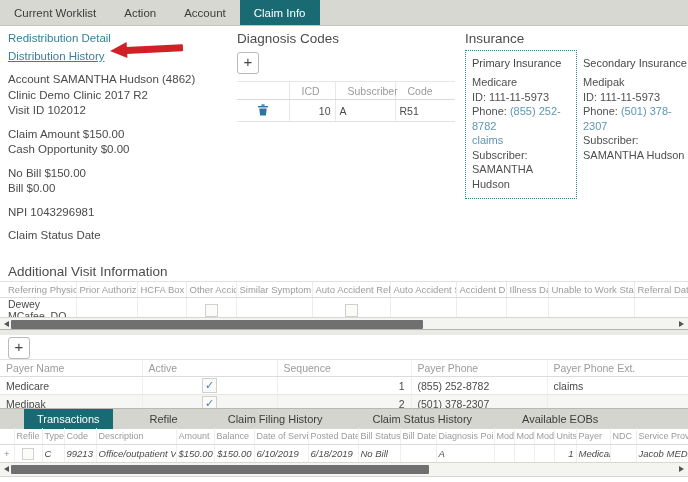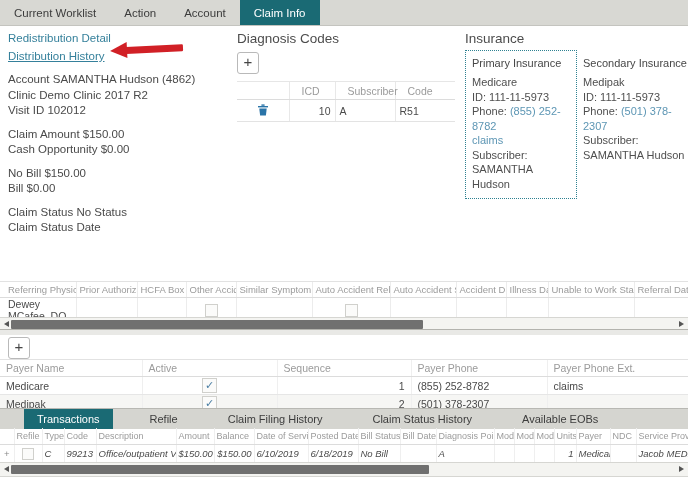--- a/index.html
+++ b/index.html
@@ -123,21 +123,23 @@
     </div>
     <div class="grp">
       <div class="line">Claim Amount $150.00</div>
       <div class="line">Cash Opportunity $0.00</div>
     </div>
     <div class="grp">
       <div class="line">No Bill $150.00</div>
       <div class="line">Bill $0.00</div>
     </div>
     <div class="grp">
-      <div class="line">Claim Status No Status</div>
+      <div class="line">NPI 1043296981</div>
+    </div>
+    <div class="grp">
       <div class="line">Claim Status Date</div>
     </div>
   </div>
 
   <div class="red-arrow">
     <div class="ra-head"></div>
     <div class="ra-shaft"></div>
   </div>
 
   <div class="diagnosis">
@@ -188,20 +190,21 @@
     </div>
     <div class="ins-sec">
       <div class="ins-head">Secondary Insurance</div>
       <div class="ins-line">Medipak</div>
       <div class="ins-line">ID: 111-11-5973</div>
       <div class="ins-line"><span>Phone:</span> <span class="plink">(501) 378-2307</span></div>
       <div class="ins-line"><span>Subscriber:</span> <span>SAMANTHA Hudson</span></div>
     </div>
   </div>
 
+  <div class="section-title avi-title">Additional Visit Information</div>
   <table class="avi-table">
     <colgroup>
       <col style="width:76px">
         <col style="width:61px">
         <col style="width:49px">
         <col style="width:50px">
       <col style="width:76px">
         <col style="width:78px">
         <col style="width:66px">
         <col style="width:50px">

